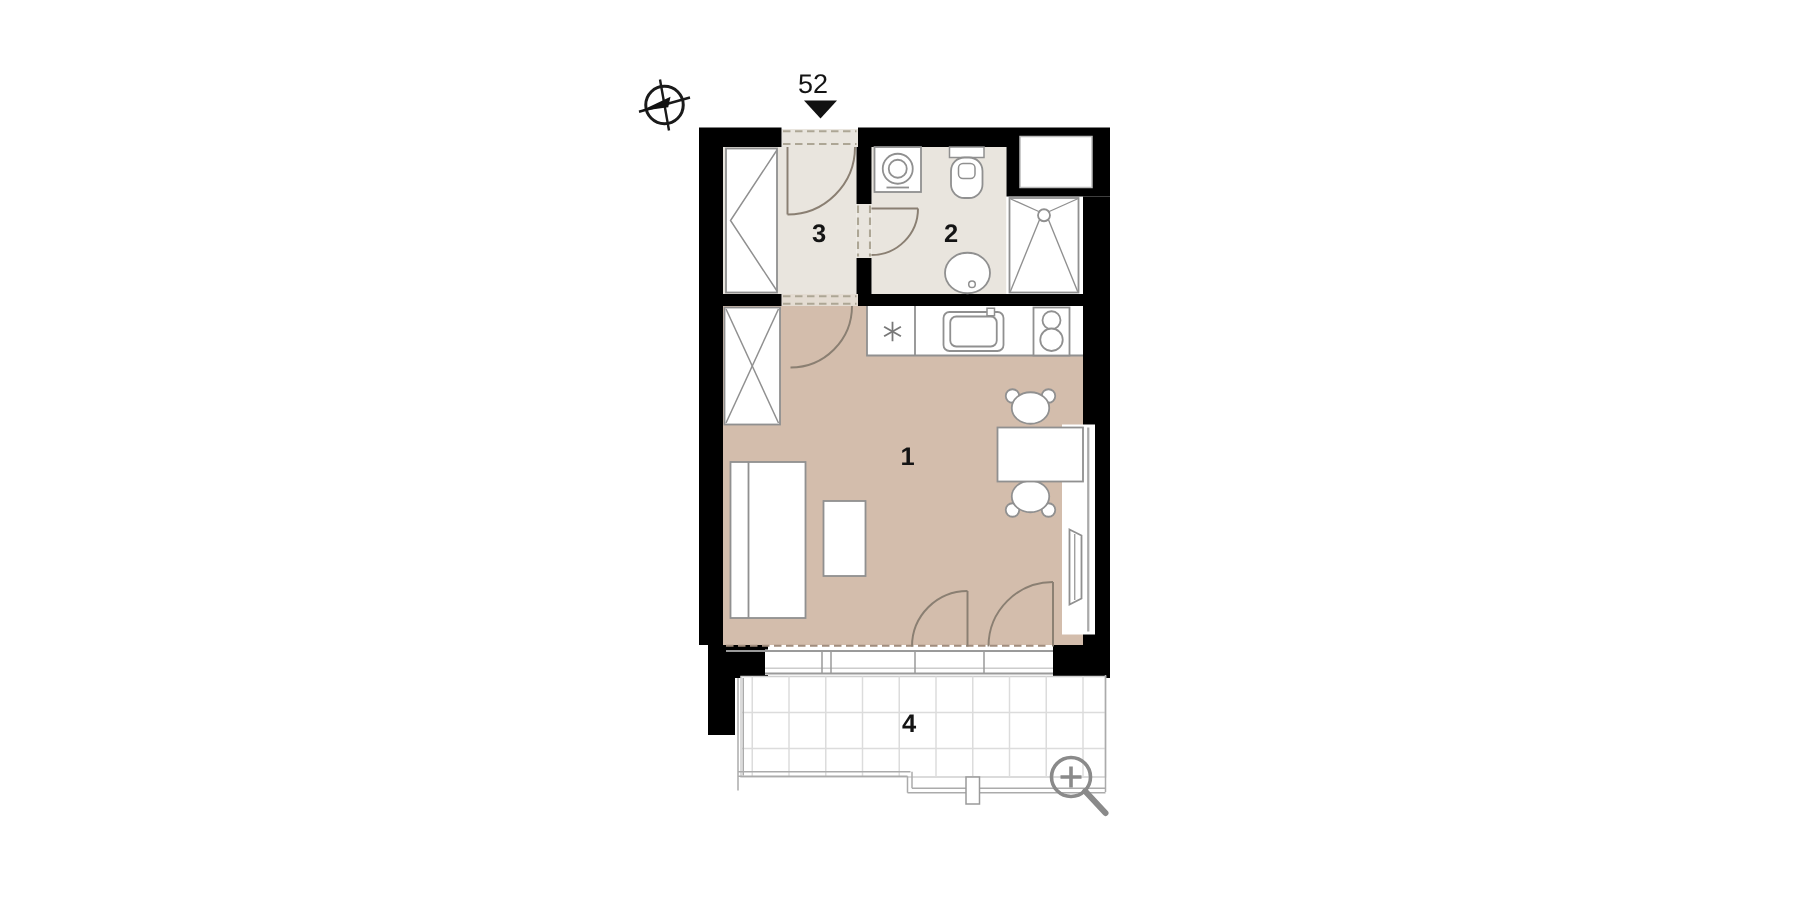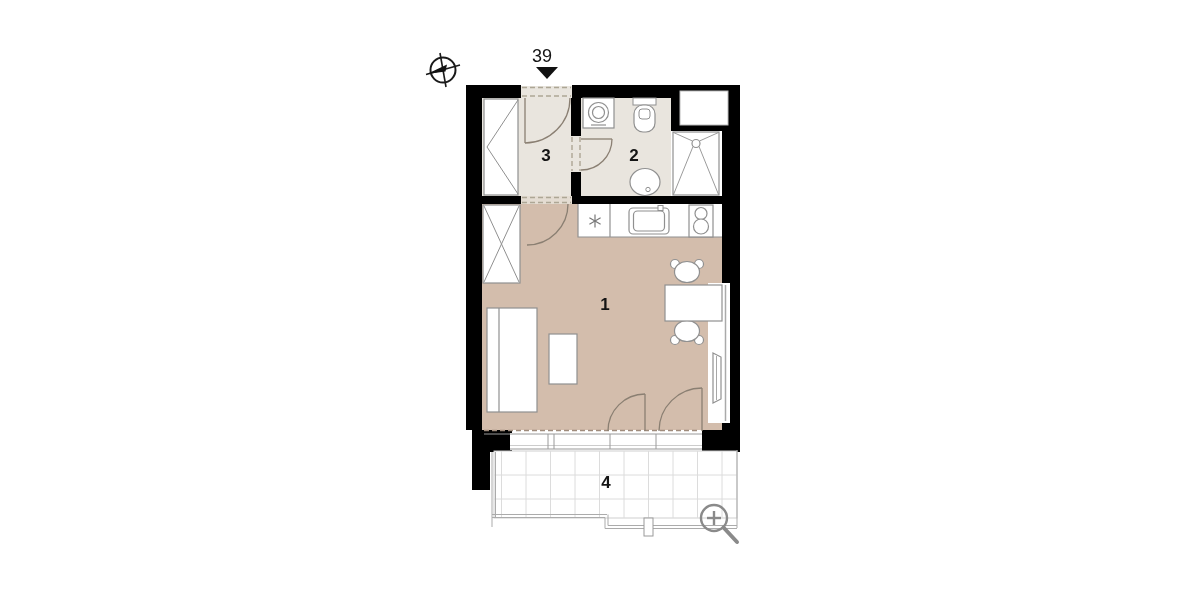--- a/index.html
+++ b/index.html
@@ -201,21 +201,21 @@
   <polygon points="536,67 558,67 547,79" fill="#111111"></polygon>
 
   <g stroke="#1a1a1a" fill="none">
     <circle cx="443" cy="70" r="12.5" stroke-width="2"></circle>
     <line x1="426" y1="74.5" x2="460" y2="65" stroke-width="1.6"></line>
     <line x1="440" y1="53" x2="446" y2="87" stroke-width="1.6"></line>
     <polygon points="427,74 447,64.5 445.5,71.5" fill="#111111" stroke="none"></polygon>
   </g>
 </svg>
 
-  <div class="entrance-label" style="left:520px;top:46px;">39</div>
+  <div class="entrance-label" style="left:520px;top:46px;">52</div>
   <div class="room-label" style="left:593px;top:295px;">1</div>
   <div class="room-label" style="left:622px;top:146px;">2</div>
   <div class="room-label" style="left:534px;top:146px;">3</div>
   <div class="room-label" style="left:594px;top:473px;">4</div>
 
   <button class="zoom-btn" aria-label="zoom">
     <svg width="50" height="50" viewBox="0 0 50 50">
       <circle cx="19" cy="19" r="13" fill="none" stroke="#8a8a8a" stroke-width="2.4"></circle>
       <line x1="12" y1="19" x2="26" y2="19" stroke="#8a8a8a" stroke-width="2.4"></line>
       <line x1="19" y1="12" x2="19" y2="26" stroke="#8a8a8a" stroke-width="2.4"></line>

